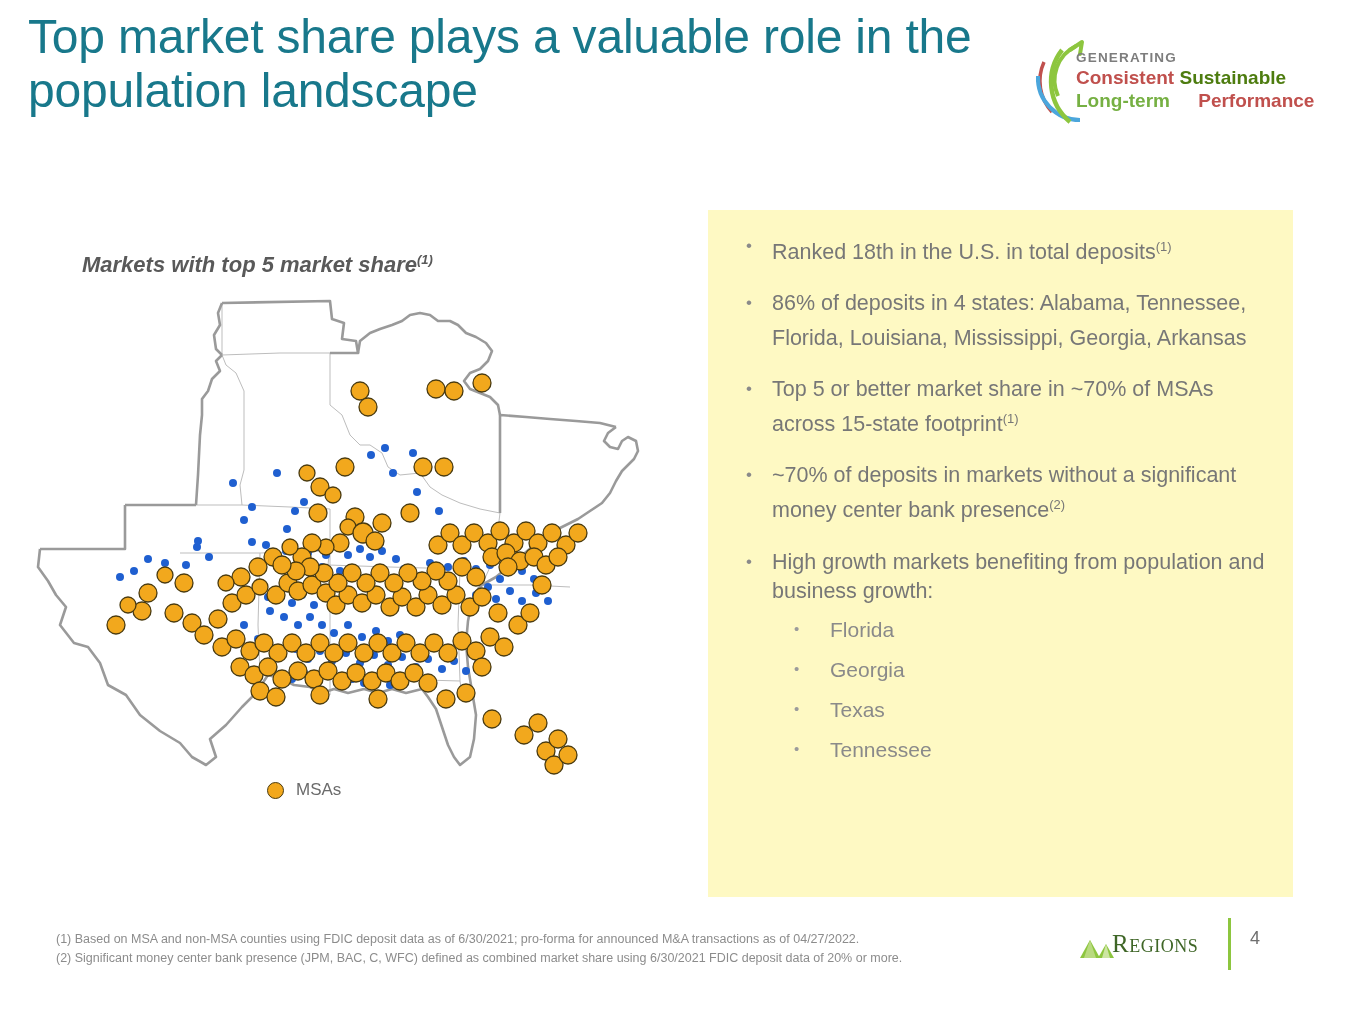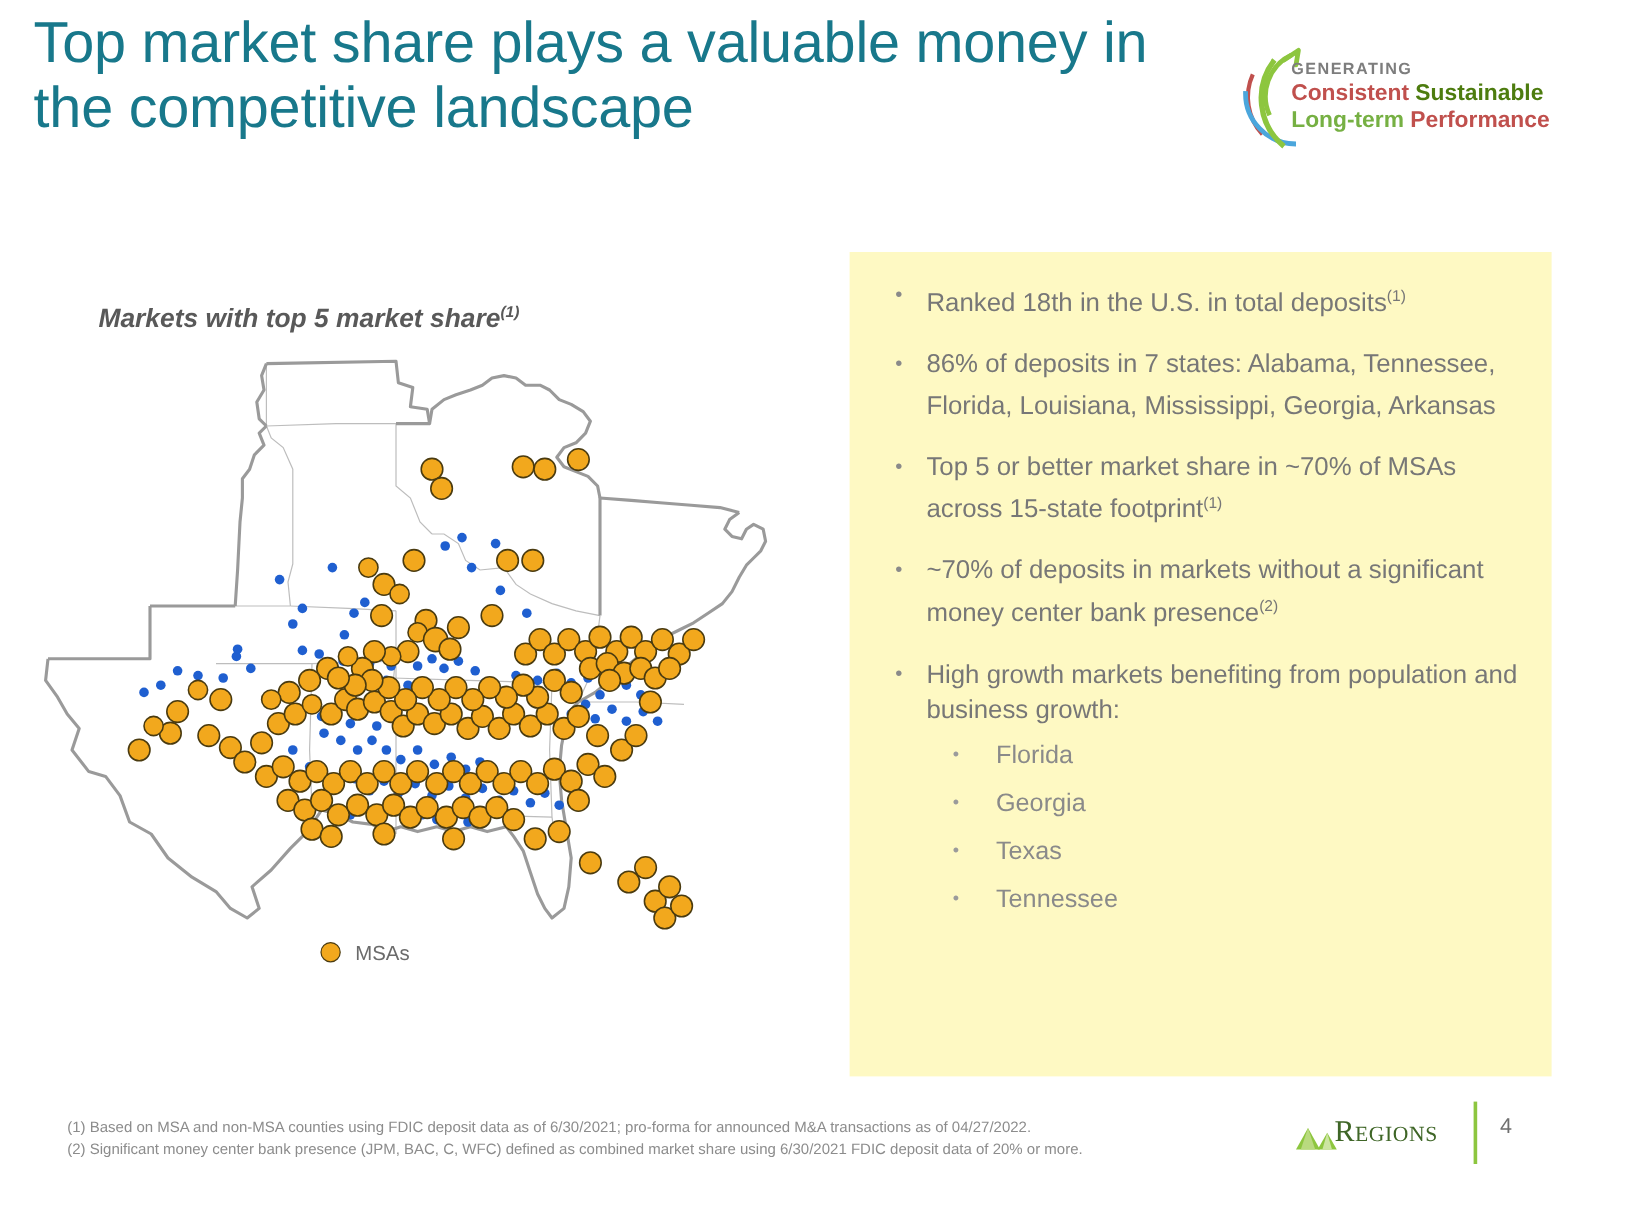--- a/index.html
+++ b/index.html
@@ -26,34 +26,34 @@
   .tl-text{position:absolute;left:58px;top:22px;}
   .tl-generating{
     font-size:13.5px;color:#7d7d7d;letter-spacing:1.2px;font-weight:600;
     line-height:16px;
   }
   .tl-line2{font-size:19px;font-weight:700;line-height:23px;white-space:nowrap;}
   .tl-line3{font-size:19px;font-weight:700;line-height:23px;white-space:nowrap;}
   .c-consistent{color:#C0504D;}
   .c-sustainable{color:#4d7c0f;}
   .c-longterm{color:#76B043;}
-  .c-performance{color:#C0504D;}
+  .c-performance{color:#C0504D;margin-left:23px;}
 
   
   #map-panel{position:absolute;left:30px;top:200px;width:660px;height:690px;}
   #map-heading{
     position:absolute;left:52px;top:52px;
     font-size:22px;font-weight:700;color:#595959;
     white-space:nowrap;
     font-style:italic;
   }
   #map-heading sup{font-size:13px;}
   #map-svg-wrap{position:absolute;left:0px;top:95px;width:660px;height:480px;}
   #map-legend{position:absolute;left:215px;top:575px;}
-  .legend-row{display:flex;height:30px;margin-top:10px;}
+  .legend-row{display:flex;align-items:center;height:30px;}
   .legend-row .lg-label{
     font-size:17px;color:#6b6b6b;margin-left:12px;white-space:nowrap;
   }
   .swatch-msa{
     width:17px;height:17px;border-radius:50%;
     background:#F2A81D;border:1.4px solid #4a3b10;box-sizing:border-box;
     margin-left:22px;
   }
   .swatch-nonmsa{
     width:10px;height:10px;border-radius:50%;
@@ -109,21 +109,21 @@
   #page-number{
     position:absolute;left:1250px;top:928px;
     font-size:18px;color:#6f6f6f;
   }
 </style>
 </head>
 <body>
 
 <div class="slide">
 
-  <div id="slide-title">Top market share plays a valuable money in the competitive landscape</div>
+  <div id="slide-title">Top market share plays a valuable role in the population landscape</div>
 
   <div id="tagline-logo">
     <svg width="310" height="100" viewBox="0 0 310 100">
       <path d="M58 18 A 38 38 0 0 0 40 68" fill="none" stroke="#8DC63F" stroke-width="4"></path>
       <path d="M52 22 L64 14 L62 26" fill="none" stroke="#8DC63F" stroke-width="4" stroke-linecap="round" stroke-linejoin="round"></path>
       <path d="M26 34 A 46 46 0 0 0 34 84" fill="none" stroke="#C0504D" stroke-width="3.5"></path>
       <path d="M20 48 A 42 42 0 0 0 62 92" fill="none" stroke="#4BA6DC" stroke-width="4"></path>
       <path d="M44 22 A 52 52 0 0 0 52 94" fill="none" stroke="#8DC63F" stroke-width="4.5"></path>
     </svg>
     <div class="tl-text">
@@ -456,21 +456,21 @@
   </div>
 
   <div id="bullets-panel">
     <ul id="bullets-list">
 
       <li>
         <span>Ranked 18th in the U.S. in total deposits</span><sup>(1)</sup>
       </li>
 
       <li>
-        <span>86% of deposits in 7 states: Alabama, Tennessee, Florida, Louisiana, Mississippi, Georgia, Arkansas</span><sup></sup>
+        <span>86% of deposits in 4 states: Alabama, Tennessee, Florida, Louisiana, Mississippi, Georgia, Arkansas</span><sup></sup>
       </li>
 
       <li>
         <span>Top 5 or better market share in ~70% of MSAs across 15-state footprint</span><sup>(1)</sup>
       </li>
 
       <li>
         <span>~70% of deposits in markets without a significant money center bank presence</span><sup>(2)</sup>
       </li>
 

